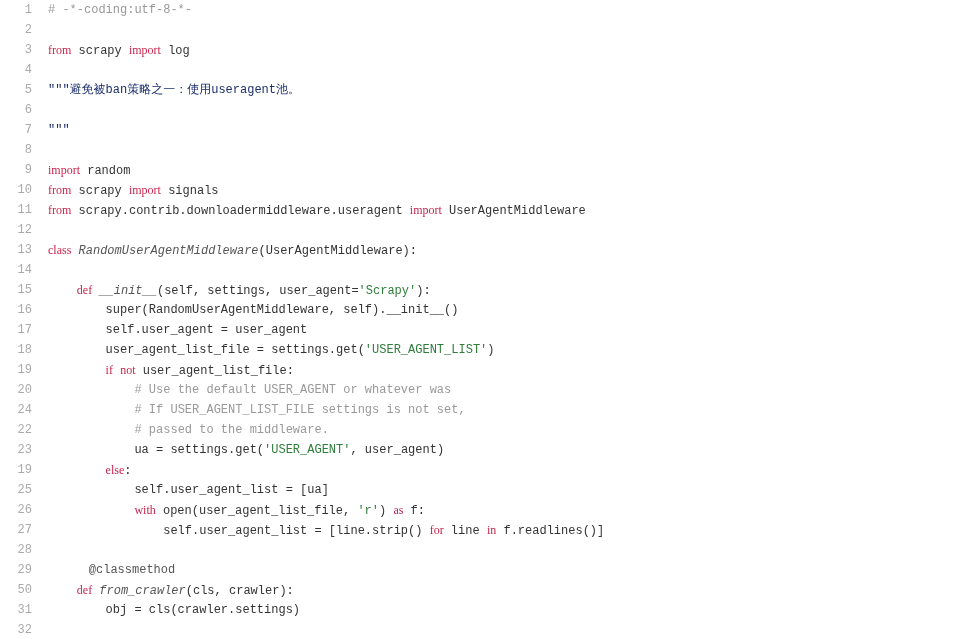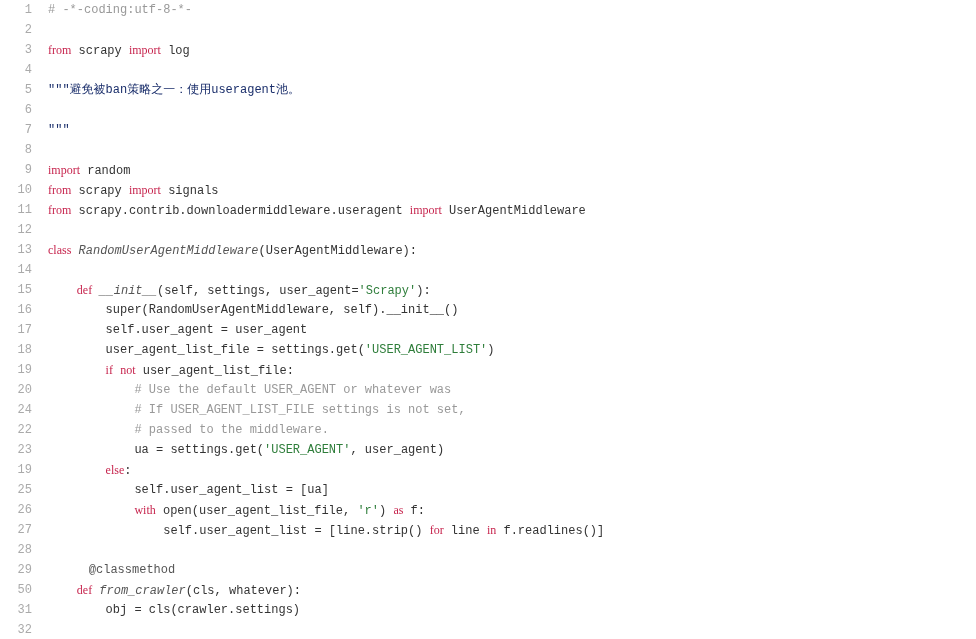--- a/index.html
+++ b/index.html
@@ -98,16 +98,16 @@
       <div class="line"><span>            </span><span class="tok-comment"># Use the default USER_AGENT or whatever was</span></div>
       <div class="line"><span>            </span><span class="tok-comment"># If USER_AGENT_LIST_FILE settings is not set,</span></div>
       <div class="line"><span>            </span><span class="tok-comment"># passed to the middleware.</span></div>
       <div class="line"><span>            ua = settings.get(</span><span class="tok-string">'USER_AGENT'</span><span>, user_agent)</span></div>
       <div class="line"><span>        </span><span class="tok-keyword">else</span><span>:</span></div>
       <div class="line"><span>            self.user_agent_list = [ua]</span></div>
       <div class="line"><span>            </span><span class="tok-keyword">with</span><span> open(user_agent_list_file, </span><span class="tok-string">'r'</span><span>) </span><span class="tok-keyword">as</span><span> f:</span></div>
       <div class="line"><span>                self.user_agent_list = [line.strip() </span><span class="tok-keyword">for</span><span> line </span><span class="tok-keyword">in</span><span> f.readlines()]</span></div>
       <div class="line"></div>
       <div class="line"><span>    </span><span class="tok-decorator">@classmethod</span></div>
-      <div class="line"><span>    </span><span class="tok-keyword">def</span><span> </span><span class="tok-def">from_crawler</span><span>(cls, whatever):</span></div>
+      <div class="line"><span>    </span><span class="tok-keyword">def</span><span> </span><span class="tok-def">from_crawler</span><span>(cls, crawler):</span></div>
       <div class="line"><span>        obj = cls(crawler.settings)</span></div>
     </div>
 </div>
 
 </body></html>

